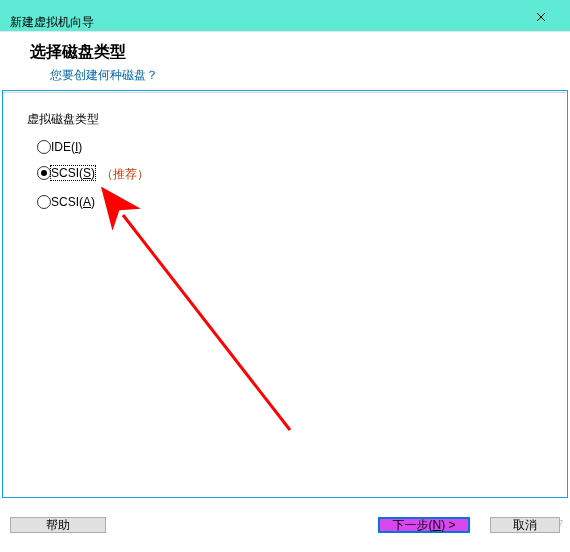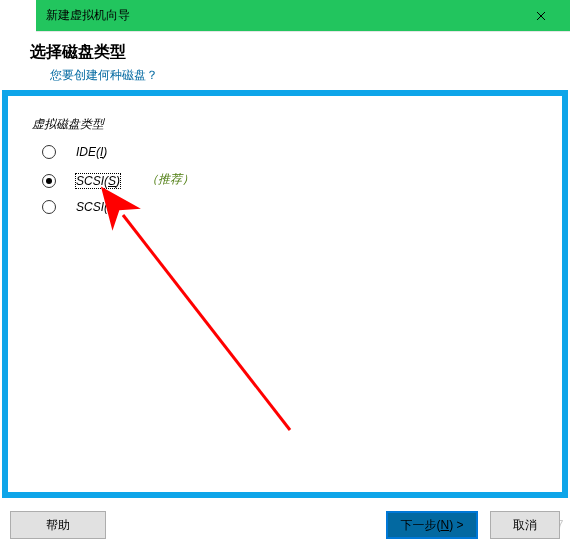--- a/index.html
+++ b/index.html
@@ -9,25 +9,24 @@
     font-size: 12px;
     background: #fff;
     width: 570px;
     height: 552px;
     position: relative;
     overflow: hidden;
   }
   .titlebar {
     height: 32px;
     display: flex;
-    align-items: center;
+    align-items: flex-end;
     padding: 0 8px 0 10px;
-    background: #22c55e;
+    background: #5eead4;
     border-bottom: 1px solid #e5e5e5;
-    margin-left: 36px;
   }
   .titlebar .title {
     flex: 1;
     font-size: 12px;
     color: #000;
   }
   .close-btn {
     width: 42px;
     height: 28px;
     display: flex;
@@ -53,35 +52,34 @@
   }
   .divider-top {
     height: 1px;
     background: #d9d9d9;
     margin: 0 2px;
   }
   .content-frame {
     position: absolute;
     left: 2px; right: 2px;
     top: 90px; bottom: 54px;
-    border: 6px solid #0ea5e9;
-    font-style: italic;
+    border: 1px solid #0ea5e9;
   }
   .group {
     padding: 20px 24px;
   }
   .group-legend {
     font-size: 12px;
     color: #000;
     margin-bottom: 12px;
   }
   .radio-row {
     display: flex;
-    align-items: flex-end;
-    gap: 20px;
+    align-items: flex-start;
+    gap: 0;
     margin: 0 0 12px 10px;
     font-size: 12px;
     color: #000;
   }
   .radio-outer {
     width: 14px; height: 14px;
     border: 1px solid #333;
     border-radius: 50%;
     display: flex;
     align-items: center;
@@ -95,53 +93,53 @@
     background: #000;
     border-radius: 50%;
   }
   .radio-label { cursor: pointer; }
   .radio-label.focused {
     outline: 1px dotted #000;
     outline-offset: 0px;
   }
   .recommend {
     margin-left: 6px;
-    color: #4d7c0f;
+    color: #c2410c;
   }
   .mnemonic { text-decoration: underline; }
   .footer {
     position: absolute;
     left: 0; right: 0; bottom: 0;
     height: 54px;
     display: flex;
     align-items: center;
     padding: 0 10px;
     gap: 0;
   }
   .footer .spacer { flex: 1; }
   .btn {
-    height: 28px;
+    height: 16px;
     min-width: 92px;
     background: #e1e1e1;
     border: 1px solid #adadad;
     display: flex;
     align-items: center;
     justify-content: center;
     font-size: 12px;
     color: #000;
     cursor: pointer;
     padding: 0 10px;
   }
   .btn.primary {
     border: 2px solid #0078d7;
-    background: #0369a1;
+    background: #d946ef;
   }
   .btn + .btn { margin-left: 4px; }
   .btn.help { min-width: 96px; }
-  .btn.cancel { min-width: 70px; margin-left: 12px; }
+  .btn.cancel { min-width: 70px; margin-left: 20px; }
   .watermark {
     position: absolute;
     right: 6px;
     bottom: 20px;
     font-size: 12px;
     color: rgba(120,120,120,0.4);
     letter-spacing: 0.5px;
     pointer-events: none;
   }
   .arrow-svg {

